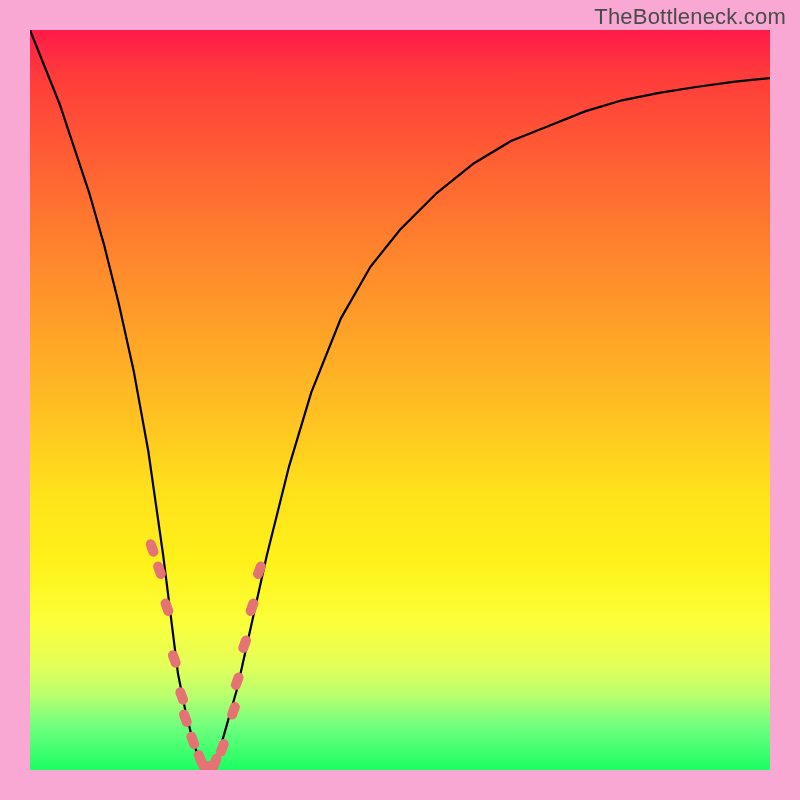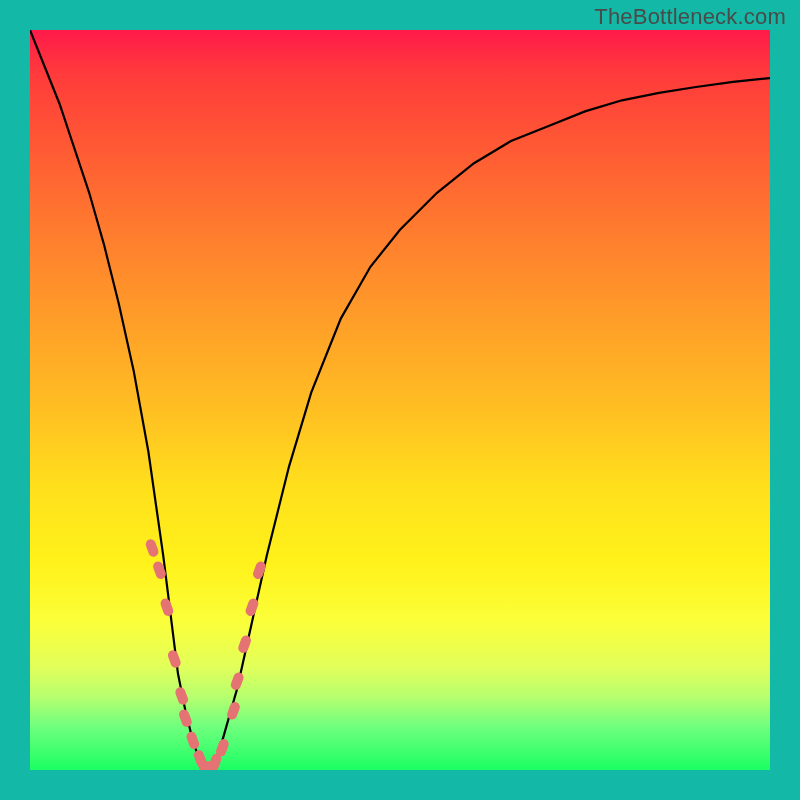--- a/index.html
+++ b/index.html
@@ -10,21 +10,21 @@
     overflow: hidden;
     background: #000;
     font-family: Arial, Helvetica, sans-serif;
   }
   .frame {
     position: absolute;
     top: 0;
     left: 0;
     width: 800px;
     height: 800px;
-    background: #14b8a6;
+    background: #f9a8d4;
   }
   .plot-area {
     position: absolute;
     top: 30px;
     left: 30px;
     width: 740px;
     height: 740px;
     
     background: linear-gradient(to bottom,
       #ff1a4a 0%,

